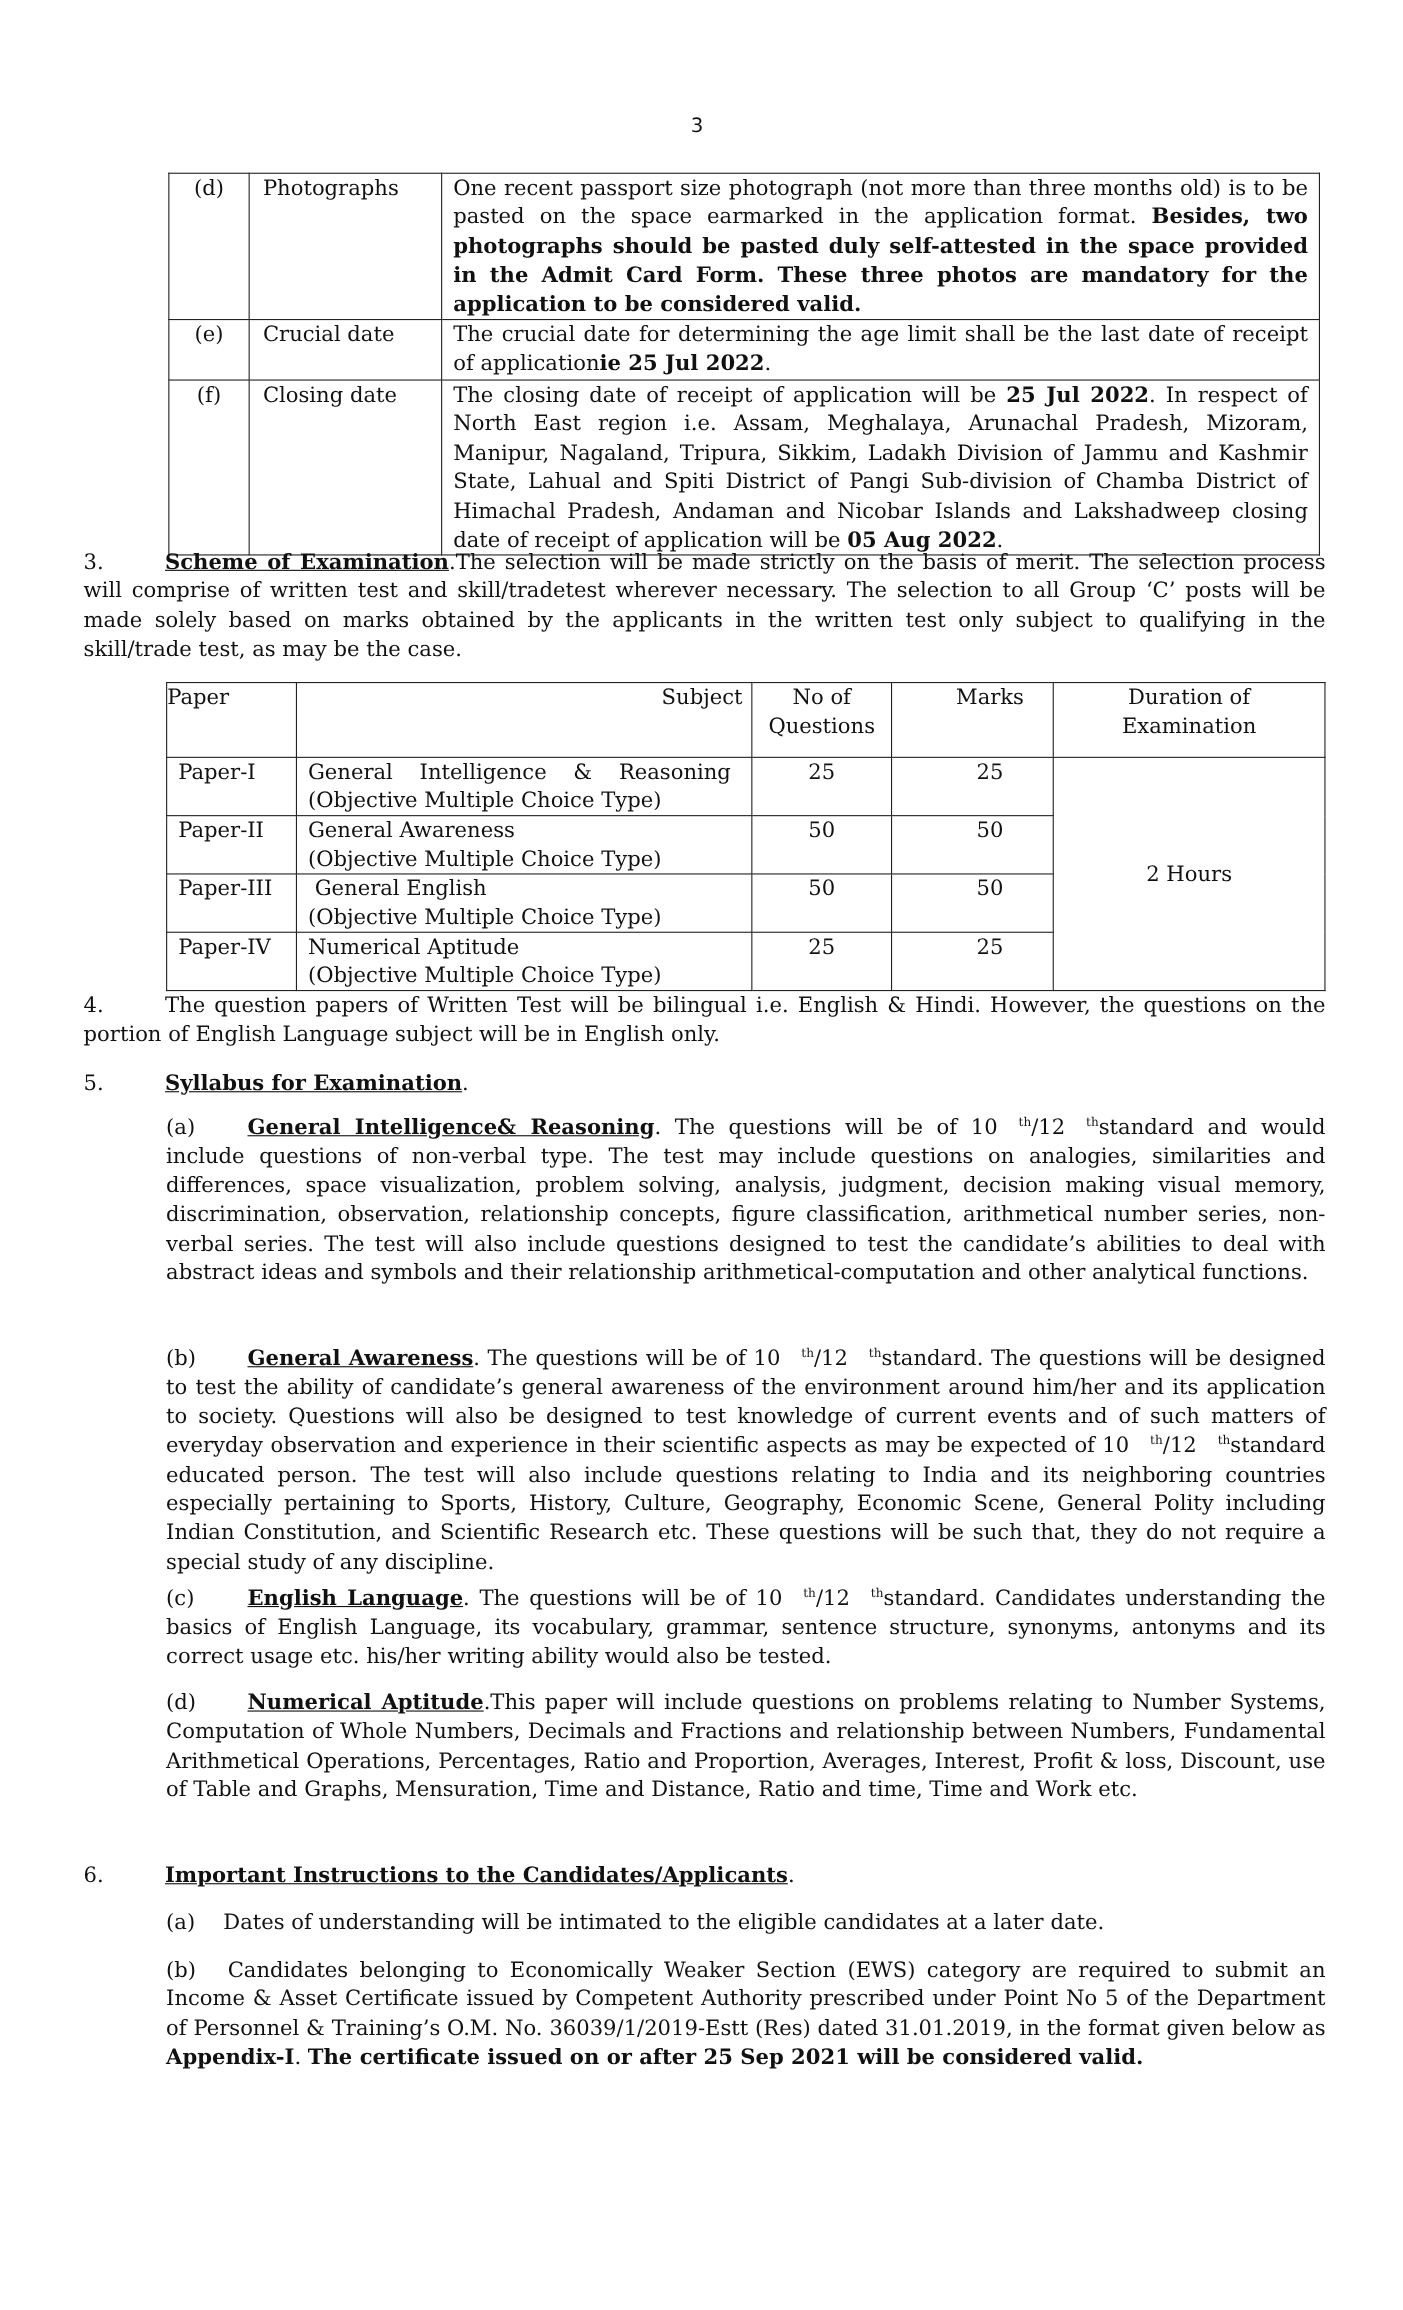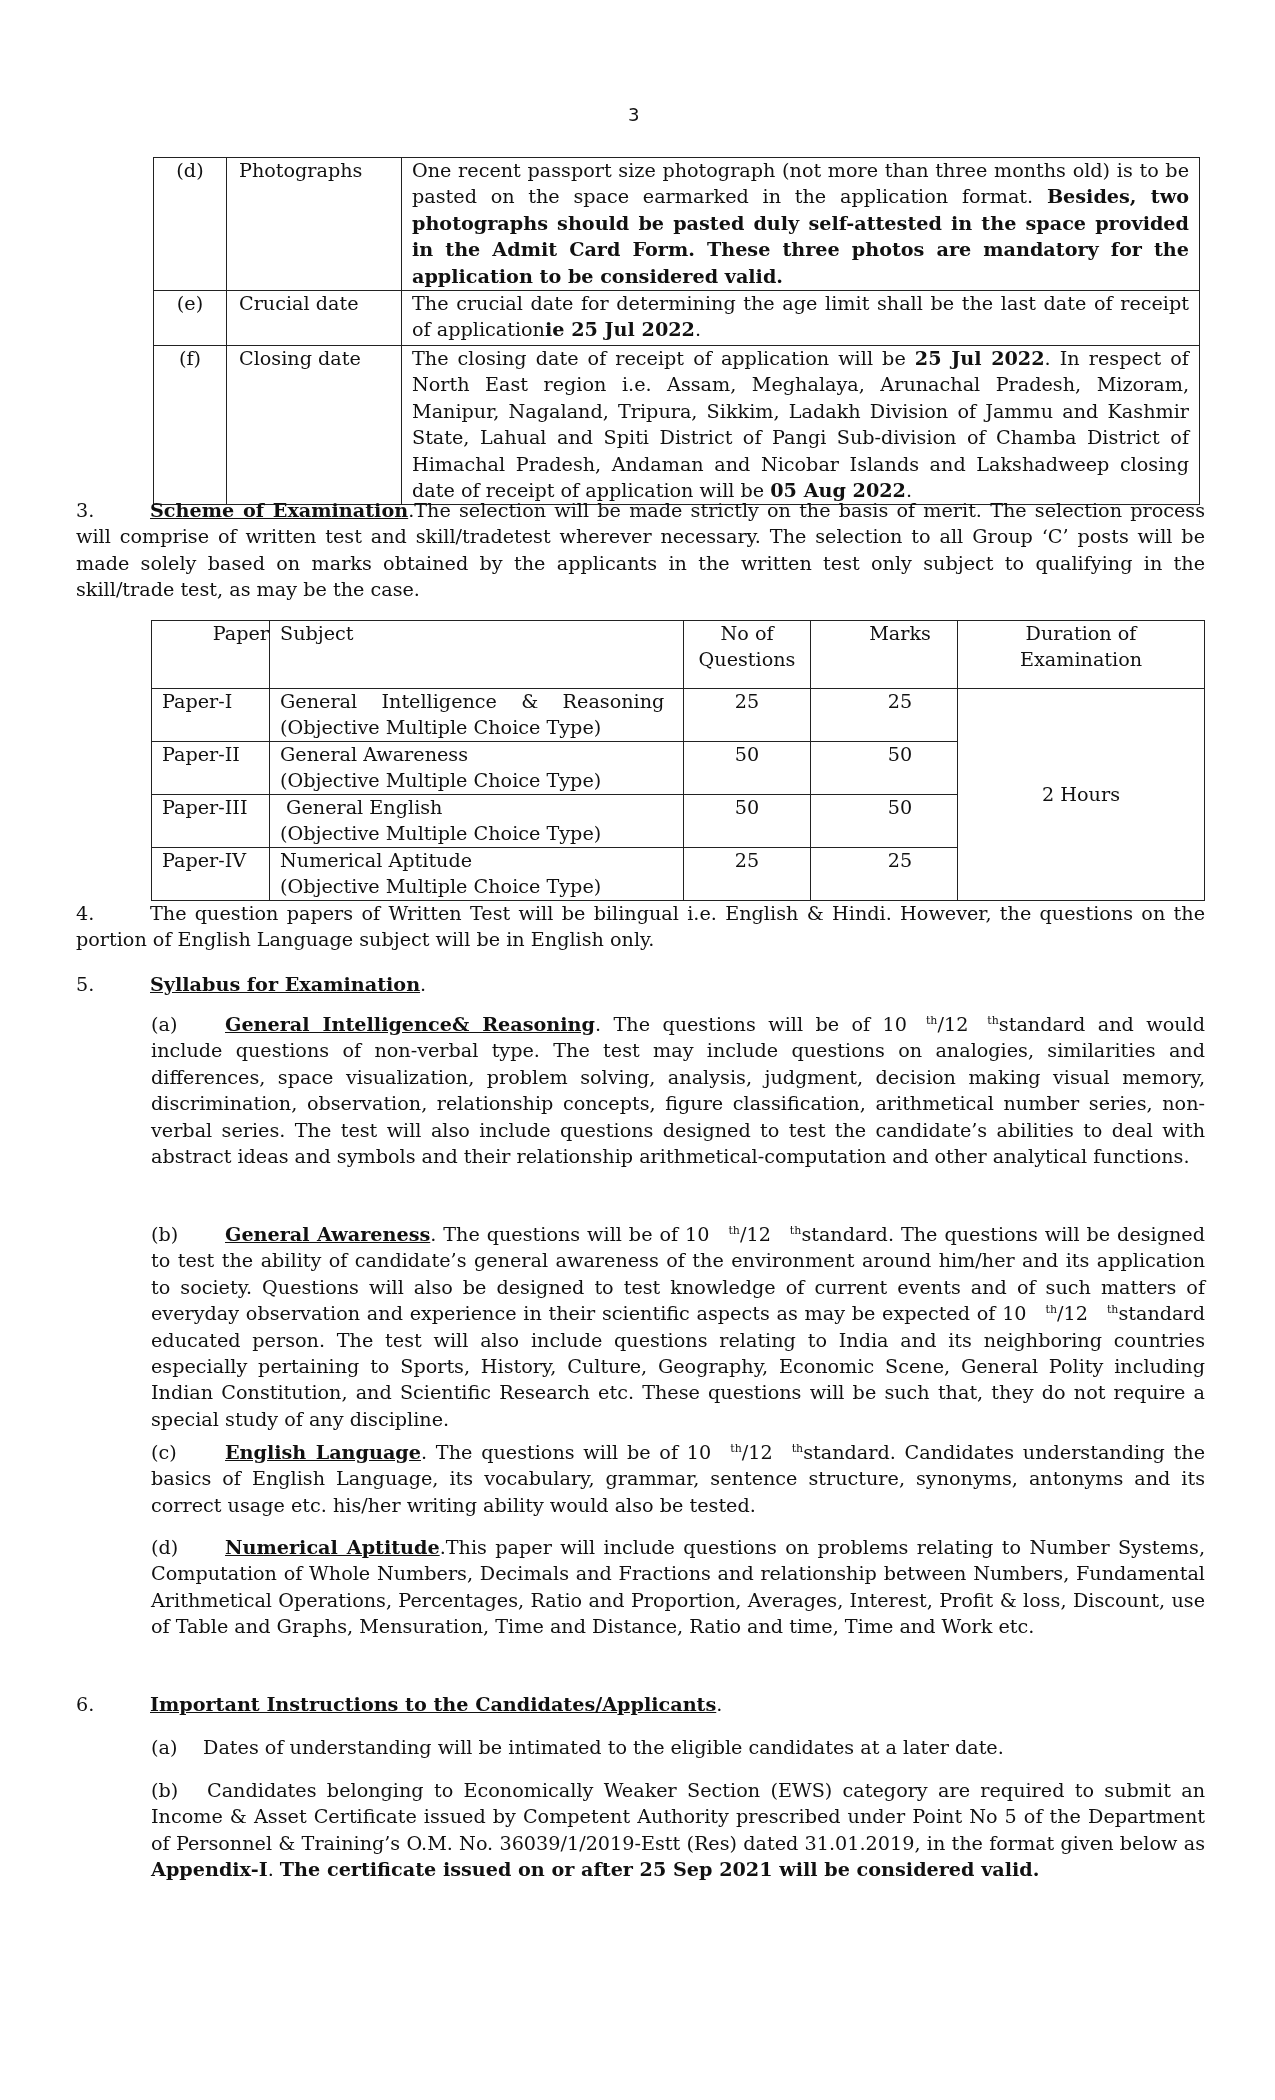--- a/index.html
+++ b/index.html
@@ -26,21 +26,21 @@
   #t1 { left:153px; top:157px; width:1047px; }
   #t1 td.c1 { width:72px; text-align:center; }
   #t1 td.c2 { width:162px; padding-left:12px; }
   #t1 td.c3 { padding:0 10px 0 10px; text-align:justify; }
 
   .para { position:absolute; left:76px; width:1129px; }
   .ind { display:inline-block; }
 
   
   #t2 { left:151px; top:620px; width:1054px; }
-  #t2 th { text-align:left; line-height:26px; padding-bottom:15px; }
+  #t2 th { text-align:right; line-height:26px; padding-bottom:15px; }
   #t2 td { line-height:26px; }
   #t2 .cp { width:107px; padding-left:10px; text-align:left; }
   #t2 .cs { width:395px; padding-left:10px; padding-right:8px; }
   #t2 .cn { width:126px; text-align:center; }
   #t2 .cm { width:114px; text-align:center;padding-left:32px; }
   #t2 .cd { text-align:center; vertical-align:middle; }
 
   .sub { position:absolute; left:151px; width:1054px; text-align:justify; }
   .lbl { display:inline-block; width:74px; }
 </style>
@@ -69,21 +69,21 @@
 </tbody>
   </table>
 
 <div class="para just" style="top:498px;">
   <span class="ind" style="width:74px;">3.</span><span class="u">Scheme of Examination</span><span>.The selection will be made strictly on the basis of merit. The selection process will comprise of written test and skill/tradetest wherever necessary. The selection to all Group ‘C’ posts will be made solely based on marks obtained by the applicants in the written test only subject to qualifying in the skill/trade test, as may be the case.</span>
 </div>
 
 <table id="t2">
   <tbody>
       <tr>
-    <th class="cp" style="text-align:right;padding-left:0;">Paper</th>
+    <th class="cp" style="text-align:left;padding-left:0;">Paper</th>
     <th class="cs">Subject</th>
     <th class="cn"><span>No of</span><br><span>Questions</span></th>
     <th class="cm">Marks</th>
     <th class="cd" style="vertical-align:top;"><span>Duration of</span><br><span>Examination</span></th>
   </tr>
   <tr style="height:53px;">
     <td class="cp">Paper-I</td>
     <td class="cs"><span style="white-space:pre;word-spacing:2px;">General   Intelligence   &amp;   Reasoning</span><br><span>(Objective Multiple Choice Type)</span></td>
     <td class="cn">25</td>
     <td class="cm">25</td>

